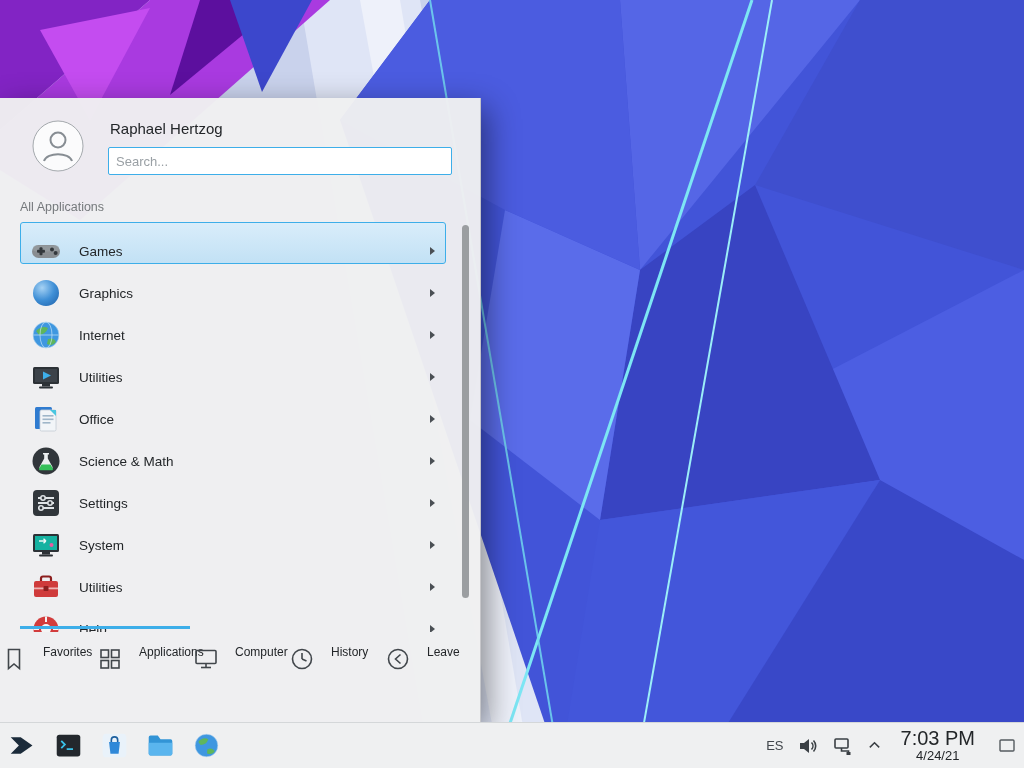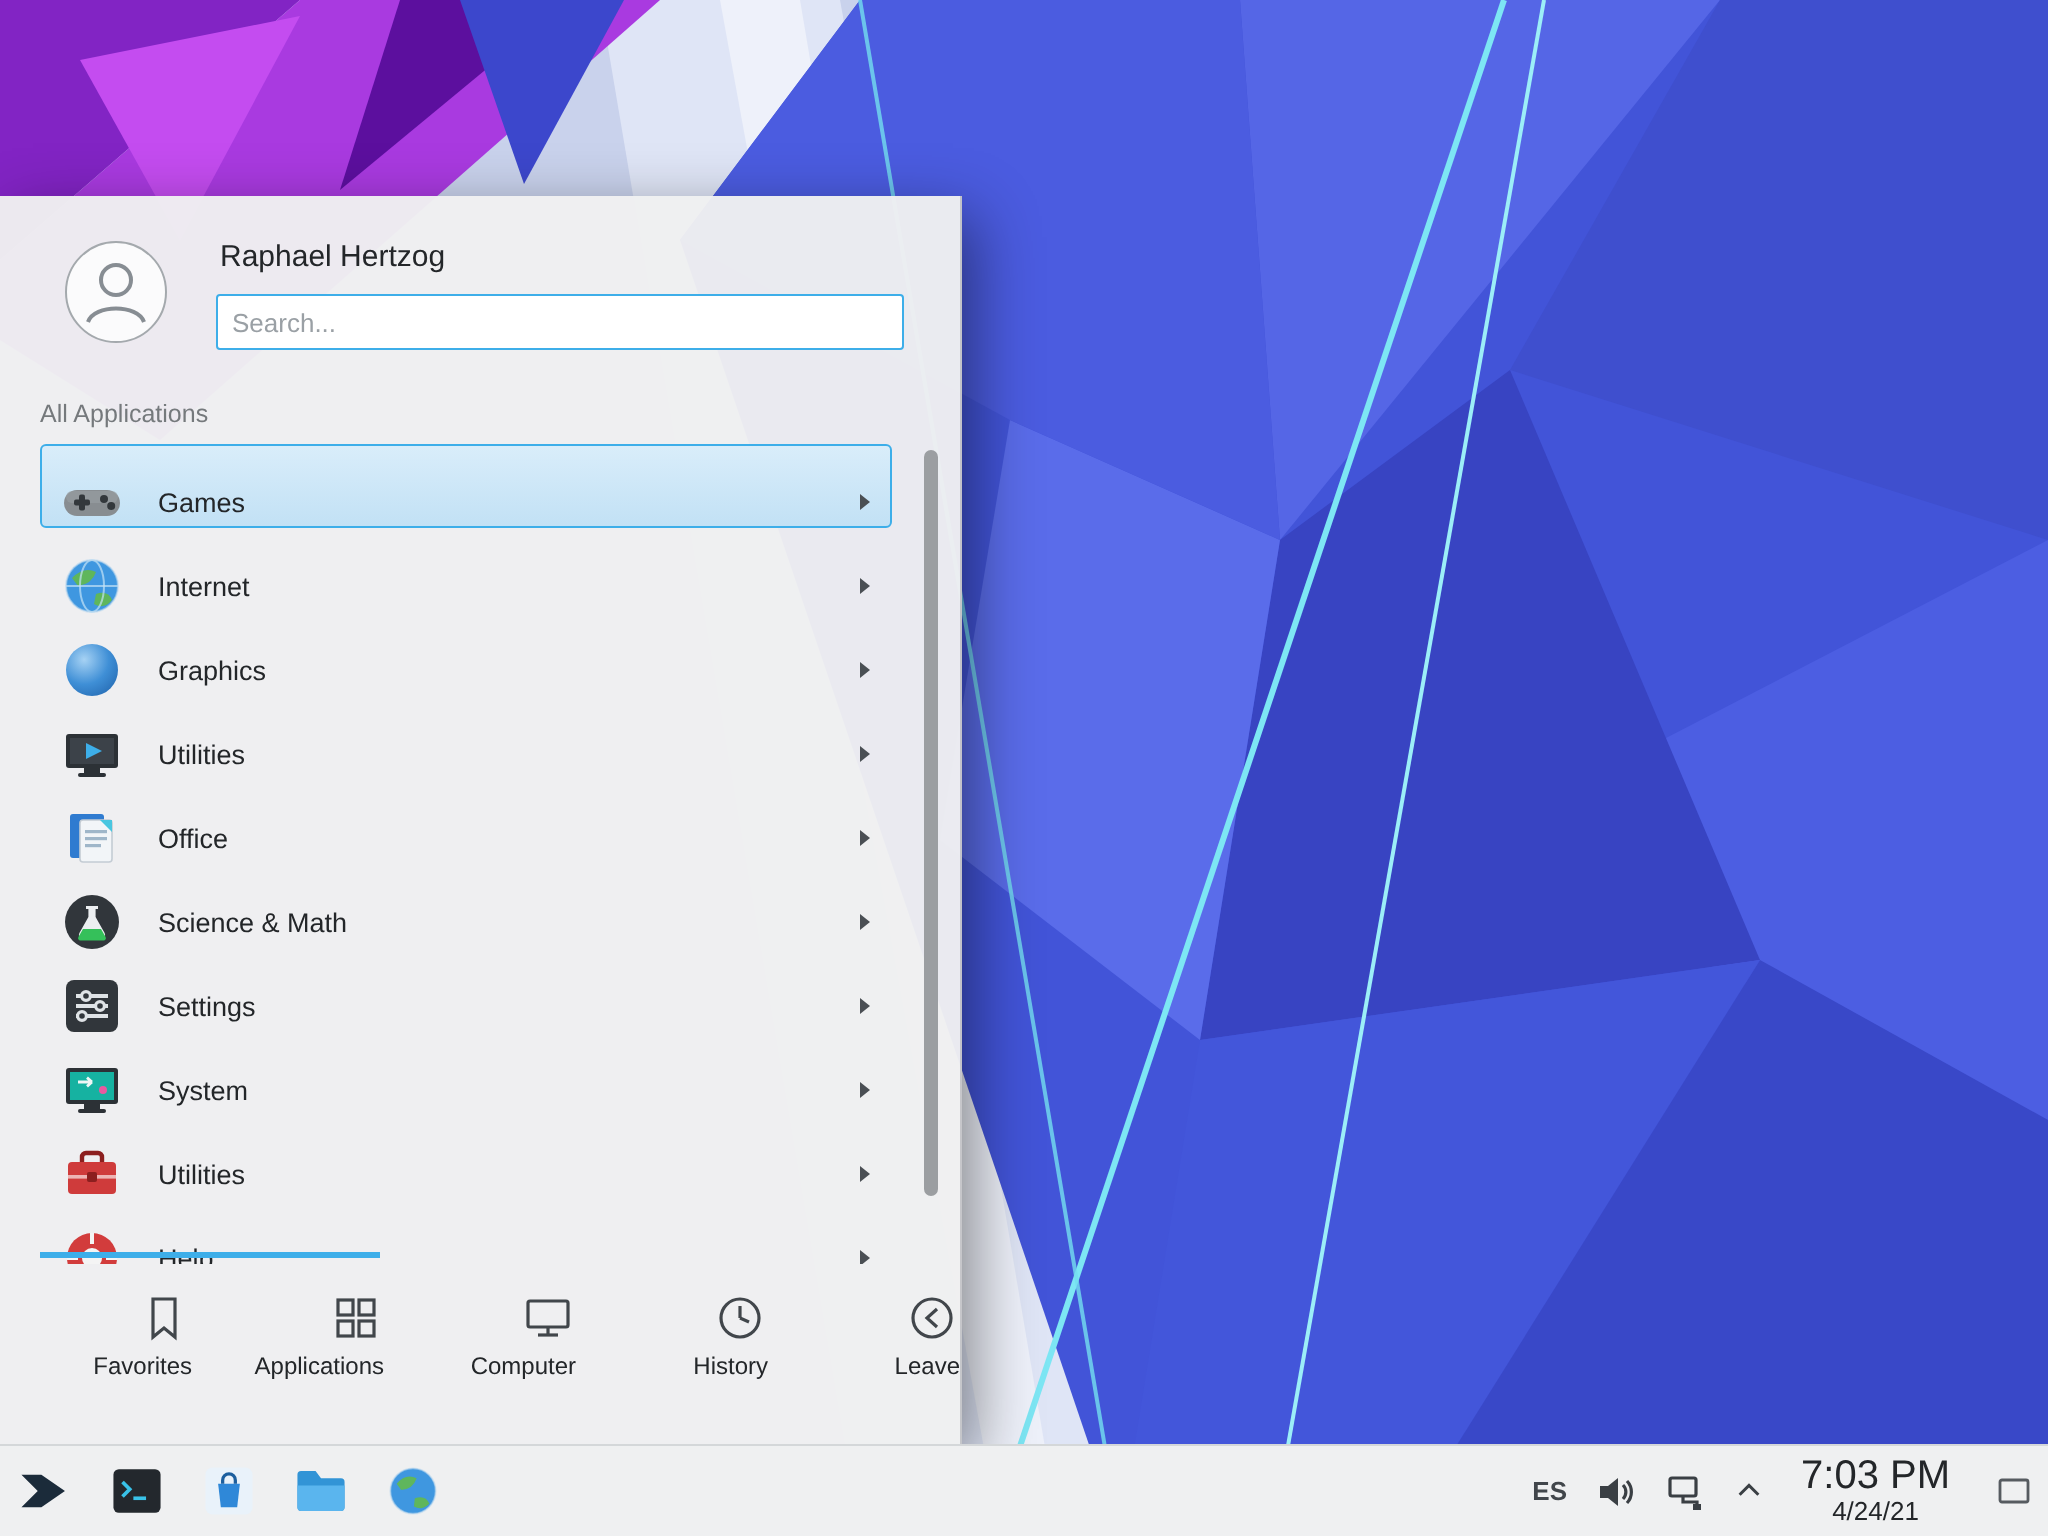--- a/index.html
+++ b/index.html
@@ -26,33 +26,33 @@
   .cat-row.selected{background:linear-gradient(#d9edfa,#c2e1f5);border-color:#3daee9}
   .cat-icon{width:32px;height:32px;margin-right:17px;flex:none}
   .cat-icon svg{width:32px;height:32px;display:block}
   .cat-label{font-size:13.5px;color:#232629;flex:1}
   .cat-arrow{width:0;height:0;border-left:5px solid #4a4f54;border-top:4px solid transparent;border-bottom:4px solid transparent}
 
   .scrollbar{position:absolute;left:462px;top:127px;width:7px;height:373px;border-radius:3.5px;background:#9b9ea1}
   .tab-indicator{position:absolute;left:20px;top:528px;width:170px;height:3px;background:#3daee9}
 
   .tabbar{position:absolute;left:0;top:534px;width:100%;height:90px;display:flex;padding-top:13px}
-  .tab{width:20%;display:flex;flex-direction:column;align-items:flex-end;gap:3px}
+  .tab{width:20%;display:flex;flex-direction:row;align-items:flex-start;gap:15px}
   .tab-icon{width:28px;height:28px}
   .tab-icon svg{width:28px;height:28px;display:block}
   .tab-label{font-size:12px;color:#232629}
 
   
   #taskbar{position:absolute;left:0;bottom:0;width:1024px;height:46px;background:#eff0f1;
     border-top:1px solid #d4d7d9;display:flex;align-items:center;padding:0 4px 0 6px}
   .tb-left{display:flex;align-items:center;gap:17px;padding-left:2px}
   .tb-app{width:29px;height:29px}
   .tb-app svg{width:29px;height:29px;display:block}
   .tray{margin-left:auto;display:flex;align-items:center;gap:13px}
-  .kb-layout{font-size:13px;font-weight:bold;color:#41464b}
+  .kb-layout{font-size:13px;font-weight:normal;color:#41464b}
   .tray-icon{width:22px;height:22px}
   .tray-icon svg{width:22px;height:22px;display:block}
   .caret{width:15px;height:15px}
   .caret svg{width:15px;height:15px;display:block}
   .clock{text-align:center;color:#232629;line-height:1.12;margin:0 6px;white-space:nowrap}
   .clock .time{font-size:20px}
   .clock .date{font-size:13px}
   .show-desktop{width:26px;height:40px;display:flex;align-items:center;justify-content:center}
 </style>
 </head>
@@ -110,52 +110,52 @@
               <circle cx="25.6" cy="18" r="2" fill="#33383c"></circle>
             </svg>
         </span>
         <span class="cat-label">Games</span>
         <span class="cat-arrow"></span>
       </div>
 
       <div class="cat-row">
         <span class="cat-icon">
           <svg viewBox="0 0 32 32">
-              <circle cx="16" cy="16" r="13" fill="#3f97e0"></circle>
-              <path d="M6 12 q6 -6 12 -3 q-2 6 -9 7 z" fill="#5fb65c"></path>
-              <path d="M18 20 q6 -2 8 3 q-4 5 -9 2 z" fill="#5fb65c"></path>
-              <ellipse cx="16" cy="16" rx="6" ry="13" fill="none" stroke="#c3e2f6" stroke-width="1" opacity="0.7"></ellipse>
-              <line x1="3" y1="16" x2="29" y2="16" stroke="#c3e2f6" stroke-width="1" opacity="0.7"></line>
-              <circle cx="16" cy="16" r="13" fill="none" stroke="#bcd9ee" stroke-width="1" opacity="0.6"></circle>
-            </svg>
-        </span>
-        <span class="cat-label">Internet</span>
-        <span class="cat-arrow"></span>
-      </div>
-
-      <div class="cat-row">
-        <span class="cat-icon">
-          <svg viewBox="0 0 32 32">
               <defs>
                 <radialGradient id="g1" cx="0.35" cy="0.3" r="0.95">
                   <stop offset="0" stop-color="#a6d2f4"></stop>
                   <stop offset="0.5" stop-color="#3f8fd6"></stop>
                   <stop offset="1" stop-color="#1d5fa8"></stop>
                 </radialGradient>
               </defs>
               <circle cx="16" cy="16" r="13" fill="url(#g1)"></circle>
             </svg>
         </span>
         <span class="cat-label">Graphics</span>
         <span class="cat-arrow"></span>
       </div>
 
       <div class="cat-row">
         <span class="cat-icon">
           <svg viewBox="0 0 32 32">
+              <circle cx="16" cy="16" r="13" fill="#3f97e0"></circle>
+              <path d="M6 12 q6 -6 12 -3 q-2 6 -9 7 z" fill="#5fb65c"></path>
+              <path d="M18 20 q6 -2 8 3 q-4 5 -9 2 z" fill="#5fb65c"></path>
+              <ellipse cx="16" cy="16" rx="6" ry="13" fill="none" stroke="#c3e2f6" stroke-width="1" opacity="0.7"></ellipse>
+              <line x1="3" y1="16" x2="29" y2="16" stroke="#c3e2f6" stroke-width="1" opacity="0.7"></line>
+              <circle cx="16" cy="16" r="13" fill="none" stroke="#bcd9ee" stroke-width="1" opacity="0.6"></circle>
+            </svg>
+        </span>
+        <span class="cat-label">Internet</span>
+        <span class="cat-arrow"></span>
+      </div>
+
+      <div class="cat-row">
+        <span class="cat-icon">
+          <svg viewBox="0 0 32 32">
               <rect x="3" y="6" width="26" height="17" rx="1.5" fill="#2c3136"></rect>
               <rect x="5" y="8" width="22" height="13" fill="#3c4249"></rect>
               <path d="M13 10.5 l8 4 -8 4 z" fill="#3daee9"></path>
               <rect x="12" y="23" width="8" height="2.5" fill="#2c3136"></rect>
               <rect x="9" y="25.5" width="14" height="2" rx="1" fill="#2c3136"></rect>
             </svg>
         </span>
         <span class="cat-label">Utilities</span>
         <span class="cat-arrow"></span>
       </div>

